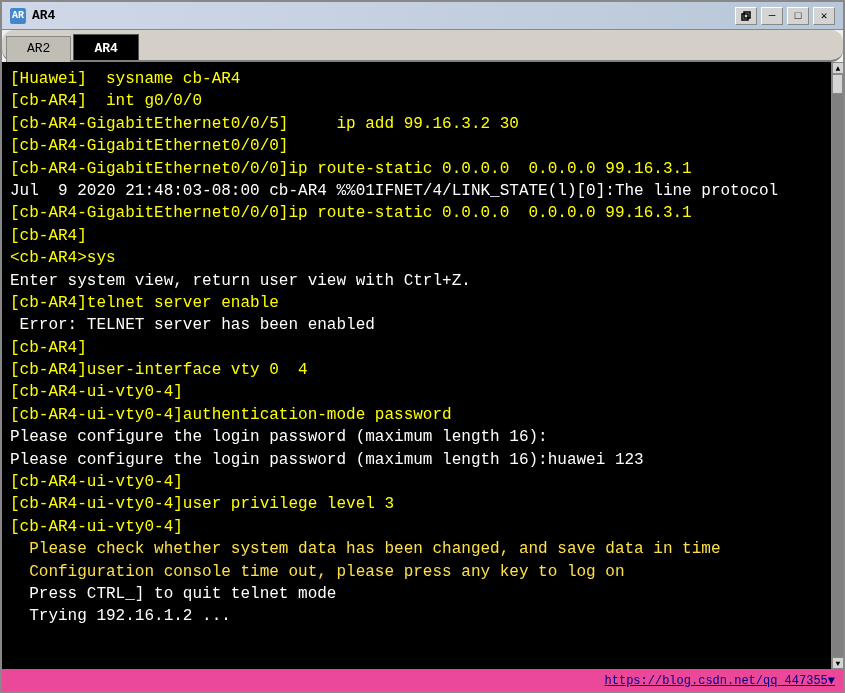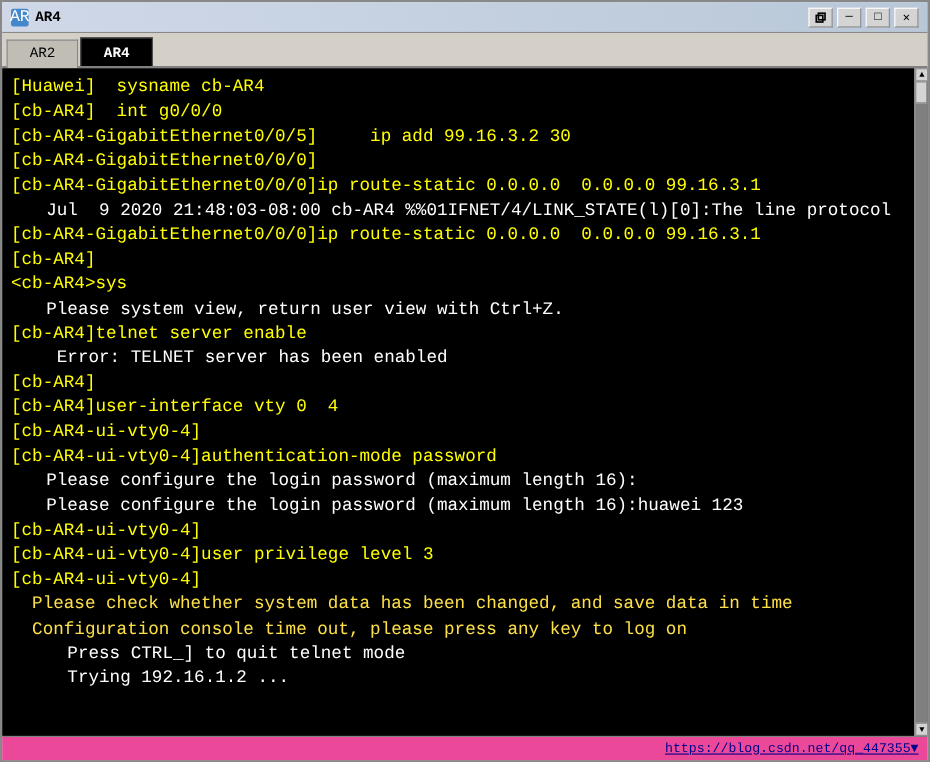--- a/index.html
+++ b/index.html
@@ -71,20 +71,21 @@
       font-size: 11px;
       color: #000;
     }
 
     .tabs-bar {
       display: flex;
       background: #d4d0c8;
       padding: 4px 4px 0 4px;
       flex-shrink: 0;
       border-bottom: 2px solid #808080;
+      border-radius: 12px;
     }
 
     .tab {
       padding: 4px 20px;
       cursor: pointer;
       font-size: 13px;
       font-weight: normal;
       border: 1px solid #888;
       border-bottom: none;
       background: #c0bdb5;
@@ -177,21 +178,21 @@
       border: 1px solid #888;
     }
 
     .line {
       white-space: pre;
       font-family: 'Courier New', Courier, monospace;
     }
 
     .yellow { color: #ffff00; }
     .green { color: #fde047; }
-    .white { color: #ffffff; margin-left: 32px; }
+    .white { color: #ffffff; }
 
     .status-bar {
       background: #ec4899;
       height: 22px;
       display: flex;
       align-items: center;
       justify-content: flex-end;
       padding: 0 8px;
       border-top: 1px solid #808080;
       flex-shrink: 0;
@@ -205,21 +206,21 @@
       font-size: 12px;
     }
   </style>
 </head>
 <body>
 
 <div class="window">
 
   <div class="title-bar">
     <div class="title-bar-icon">
-      <span style="font-size:15px;font-weight:normal;">AR</span>
+      <span style="font-size:10px;font-weight:bold;">AR</span>
     </div>
     <span class="title-bar-text">AR4</span>
     <div class="title-bar-controls">
       <div class="title-btn">
         <svg width="10" height="10" viewBox="0 0 10 10">
             <rect x="1" y="3" width="6" height="6" fill="none" stroke="#000" stroke-width="1.5"></rect>
             <rect x="3" y="1" width="6" height="6" fill="none" stroke="#000" stroke-width="1.5"></rect>
           </svg>
       </div>
       <div class="title-btn">─</div>
@@ -238,21 +239,21 @@
 
     <div class="line yellow">[Huawei]  sysname cb-AR4</div>
         <div class="line yellow">[cb-AR4]  int g0/0/0</div>
         <div class="line yellow">[cb-AR4-GigabitEthernet0/0/5]     ip add 99.16.3.2 30</div>
         <div class="line yellow">[cb-AR4-GigabitEthernet0/0/0]</div>
         <div class="line yellow">[cb-AR4-GigabitEthernet0/0/0]ip route-static 0.0.0.0  0.0.0.0 99.16.3.1</div>
         <div class="line white">Jul  9 2020 21:48:03-08:00 cb-AR4 %%01IFNET/4/LINK_STATE(l)[0]:The line protocol</div>
         <div class="line yellow">[cb-AR4-GigabitEthernet0/0/0]ip route-static 0.0.0.0  0.0.0.0 99.16.3.1</div>
         <div class="line yellow">[cb-AR4]</div>
         <div class="line yellow">&lt;cb-AR4&gt;sys</div>
-        <div class="line white">Please system view, return user view with Ctrl+Z.</div>
+        <div class="line white">Enter system view, return user view with Ctrl+Z.</div>
         <div class="line yellow">[cb-AR4]telnet server enable</div>
         <div class="line white"> Error: TELNET server has been enabled</div>
         <div class="line yellow">[cb-AR4]</div>
         <div class="line yellow">[cb-AR4]user-interface vty 0  4</div>
         <div class="line yellow">[cb-AR4-ui-vty0-4]</div>
         <div class="line yellow">[cb-AR4-ui-vty0-4]authentication-mode password</div>
         <div class="line white">Please configure the login password (maximum length 16):</div>
         <div class="line white">Please configure the login password (maximum length 16):huawei 123</div>
         <div class="line yellow">[cb-AR4-ui-vty0-4]</div>
         <div class="line yellow">[cb-AR4-ui-vty0-4]user privilege level 3</div>

